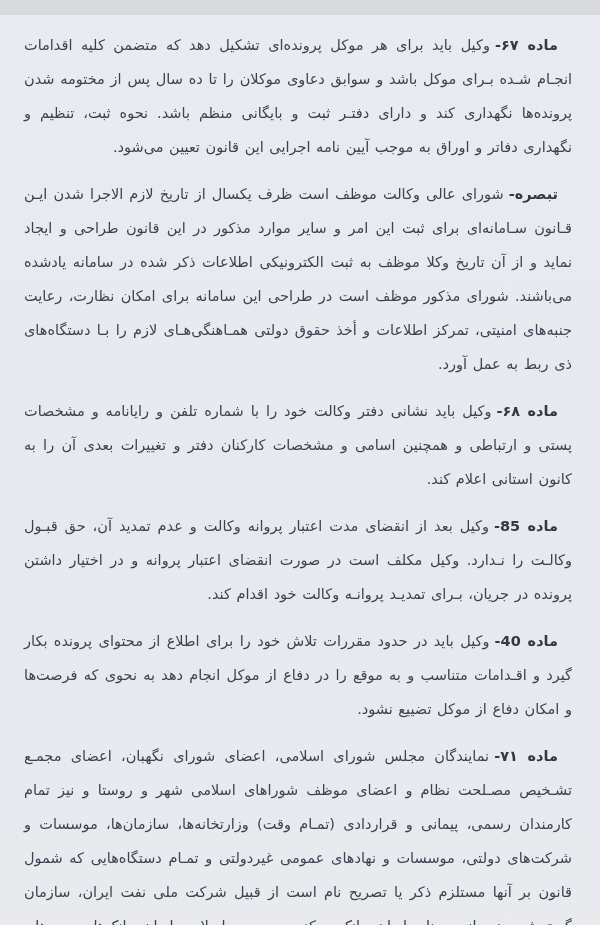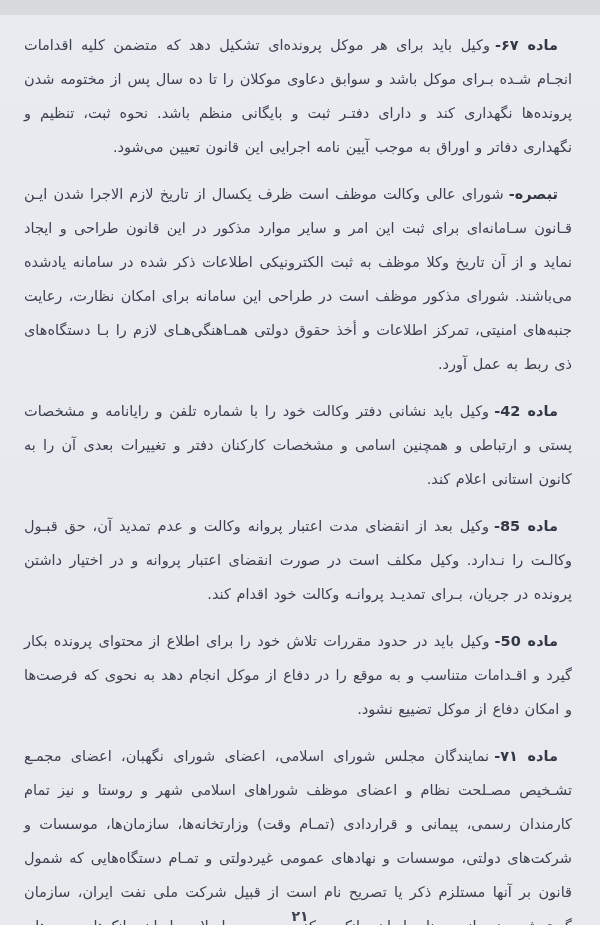--- a/index.html
+++ b/index.html
@@ -54,24 +54,23 @@
 </head>
 <body>
 
 <div class="scan-page">
   <div class="page-content">
 
     <p class="para"><span class="para-label">ماده ۶۷-</span><span>وکیل باید برای هر موکل پرونده‌ای تشکیل دهد که متضمن کلیه اقدامات انجـام شـده بـرای موکل باشد و سوابق دعاوی موکلان را تا ده سال پس از مختومه شدن پرونده‌ها نگهداری کند و دارای دفتـر ثبت و بایگانی منظم باشد. نحوه ثبت، تنظیم و نگهداری دفاتر و اوراق به موجب آیین نامه اجرایی این قانون تعیین می‌شود.</span></p>
 
     <p class="para"><span class="para-label">تبصره-</span><span>شورای عالی وکالت موظف است ظرف یکسال از تاریخ لازم الاجرا شدن ایـن قـانون سـامانه‌ای برای ثبت این امر و سایر موارد مذکور در این قانون طراحی و ایجاد نماید و از آن تاریخ وکلا موظف به ثبت الکترونیکی اطلاعات ذکر شده در سامانه یادشده می‌باشند. شورای مذکور موظف است در طراحی این سامانه برای امکان نظارت، رعایت جنبه‌های امنیتی، تمرکز اطلاعات و أخذ حقوق دولتی همـاهنگی‌هـای لازم را بـا دستگاه‌های ذی ربط به عمل آورد.</span></p>
 
-    <p class="para"><span class="para-label">ماده 42-</span><span>وکیل باید نشانی دفتر وکالت خود را با شماره تلفن و رایانامه و مشخصات پستی و ارتباطی و همچنین اسامی و مشخصات کارکنان دفتر و تغییرات بعدی آن را به کانون استانی اعلام کند.</span></p>
+    <p class="para"><span class="para-label">ماده ۶۸-</span><span>وکیل باید نشانی دفتر وکالت خود را با شماره تلفن و رایانامه و مشخصات پستی و ارتباطی و همچنین اسامی و مشخصات کارکنان دفتر و تغییرات بعدی آن را به کانون استانی اعلام کند.</span></p>
 
     <p class="para"><span class="para-label">ماده 85-</span><span>وکیل بعد از انقضای مدت اعتبار پروانه وکالت و عدم تمدید آن، حق قبـول وکالـت را نـدارد. وکیل مکلف است در صورت انقضای اعتبار پروانه و در اختیار داشتن پرونده در جریان، بـرای تمدیـد پروانـه وکالت خود اقدام کند.</span></p>
 
-    <p class="para"><span class="para-label">ماده 50-</span><span>وکیل باید در حدود مقررات تلاش خود را برای اطلاع از محتوای پرونده بکار گیرد و اقـدامات متناسب و به موقع را در دفاع از موکل انجام دهد به نحوی که فرصت‌ها و امکان دفاع از موکل تضییع نشود.</span></p>
+    <p class="para"><span class="para-label">ماده 40-</span><span>وکیل باید در حدود مقررات تلاش خود را برای اطلاع از محتوای پرونده بکار گیرد و اقـدامات متناسب و به موقع را در دفاع از موکل انجام دهد به نحوی که فرصت‌ها و امکان دفاع از موکل تضییع نشود.</span></p>
 
     <p class="para"><span class="para-label">ماده ۷۱-</span><span>نمایندگان مجلس شورای اسلامی، اعضای شورای نگهبان، اعضای مجمـع تشـخیص مصـلحت نظام و اعضای موظف شوراهای اسلامی شهر و روستا و نیز تمام کارمندان رسمی، پیمانی و قراردادی (تمـام وقت) وزارتخانه‌ها، سازمان‌ها، موسسات و شرکت‌های دولتی، موسسات و نهادهای عمومی غیردولتی و تمـام دستگاه‌هایی که شمول قانون بر آنها مستلزم ذکر یا تصریح نام است از قبیل شرکت ملی نفت ایران، سازمان گسترش و نوسازی صنایع ایران، بانک مرکزی جمهوری اسلامی ایران، بانک‌ها و بیمه‌های دولتی، دارنـدگان پایه قضایی، نیروهای مسلح، سـردفتران، دفتریـاران اسـناد رسـمی و ازدواج و طـلاق و کارشناسـان رسـمی دادگستری همزمان نمی‌توانند پروانه وکالت دریافت نمایند. وکلایی که به صورت تمام وقت در دستگاه‌هـای</span></p>
 
   </div>
 
-  <div class="page-number">۲۱</div>
 </div>
 
 </body></html>

